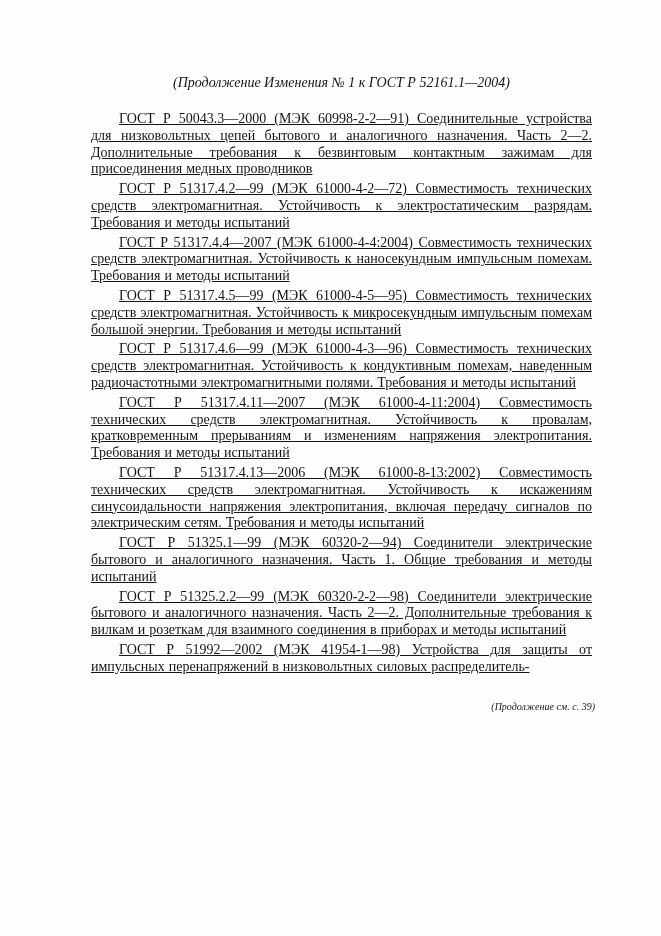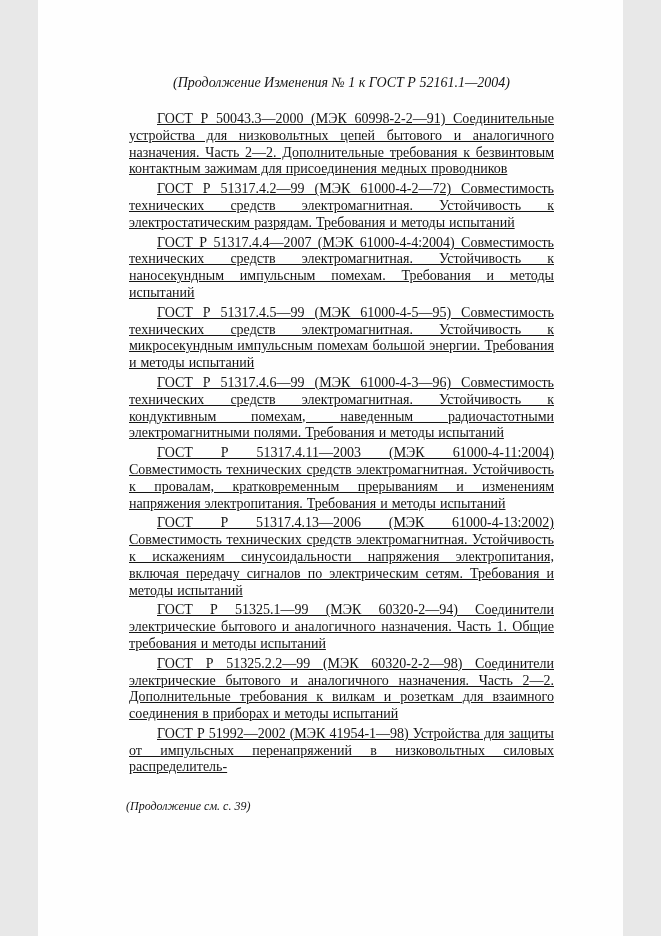--- a/index.html
+++ b/index.html
@@ -2,21 +2,21 @@
 <html lang="ru"><head>
 <meta charset="utf-8">
 <style>
   html, body {
     margin: 0;
     padding: 0;
     background: #e8e8e8;
   }
   .page {
     position: relative;
-    width: 585px;
+    width: 661px;
     height: 936px;
     margin: 0 auto;
     background: #fefefe;
     box-sizing: border-box;
     padding: 74px 66px 0 88px;
     font-family: "Liberation Serif", "DejaVu Serif", serif;
     color: #151515;
     overflow: hidden;
   }
   .header-line {
@@ -30,42 +30,42 @@
   .body-text p.para {
     margin: 3px;
     font-size: 14px;
     line-height: 16.8px;
     text-align: justify;
     text-indent: 28px;
     word-spacing: 0.5px;
     text-decoration: underline;
   }
   .footer-line {
-    text-align: left;
+    text-align: right;
     font-style: italic;
-    font-size: 12px;
+    font-size: 10px;
     line-height: 17px;
     margin-top: 22px;
   }
 </style>
 </head>
 <body>
 
 <div class="page">
 
   <div class="header-line">(Продолжение Изменения № 1 к ГОСТ  Р 52161.1—2004)</div>
 
   <div class="body-text">
     <p class="para">ГОСТ Р 50043.3—2000 (МЭК 60998-2-2—91) Соединительные устройства для низковольтных цепей бытового и аналогичного назначения. Часть 2—2. Дополнительные требования к безвинтовым контактным зажимам для присоединения медных проводников</p>
     <p class="para">ГОСТ Р 51317.4.2—99 (МЭК 61000-4-2—72) Совместимость технических средств электромагнитная. Устойчивость к электростатическим разрядам. Требования и методы испытаний</p>
     <p class="para">ГОСТ Р 51317.4.4—2007 (МЭК 61000-4-4:2004) Совместимость технических средств электромагнитная. Устойчивость к наносекундным импульсным помехам. Требования и методы испытаний</p>
     <p class="para">ГОСТ Р 51317.4.5—99 (МЭК 61000-4-5—95) Совместимость технических средств электромагнитная. Устойчивость к микросекундным импульсным помехам большой энергии. Требования и методы испытаний</p>
     <p class="para">ГОСТ Р 51317.4.6—99 (МЭК 61000-4-3—96) Совместимость технических средств электромагнитная. Устойчивость к кондуктивным помехам, наведенным радиочастотными электромагнитными полями. Требования и методы испытаний</p>
-    <p class="para">ГОСТ Р 51317.4.11—2003 (МЭК 61000-4-11:2004) Совместимость технических средств электромагнитная. Устойчивость к провалам, кратковременным прерываниям и изменениям напряжения электропитания. Требования и методы испытаний</p>
-    <p class="para">ГОСТ Р 51317.4.13—2006 (МЭК 61000-4-13:2002) Совместимость технических средств электромагнитная. Устойчивость к искажениям синусоидальности напряжения электропитания, включая передачу сигналов по электрическим сетям. Требования и методы испытаний</p>
+    <p class="para">ГОСТ Р 51317.4.11—2007 (МЭК 61000-4-11:2004) Совместимость технических средств электромагнитная. Устойчивость к провалам, кратковременным прерываниям и изменениям напряжения электропитания. Требования и методы испытаний</p>
+    <p class="para">ГОСТ Р 51317.4.13—2006 (МЭК 61000-8-13:2002) Совместимость технических средств электромагнитная. Устойчивость к искажениям синусоидальности напряжения электропитания, включая передачу сигналов по электрическим сетям. Требования и методы испытаний</p>
     <p class="para">ГОСТ Р 51325.1—99 (МЭК 60320-2—94) Соединители электрические бытового и аналогичного назначения. Часть 1. Общие требования и  методы испытаний</p>
     <p class="para">ГОСТ Р 51325.2.2—99 (МЭК 60320-2-2—98) Соединители электрические бытового и аналогичного назначения. Часть 2—2. Дополнительные требования к вилкам и розеткам для взаимного соединения в приборах и методы испытаний</p>
     <p class="para">ГОСТ Р 51992—2002 (МЭК 41954-1—98) Устройства для защиты от импульсных перенапряжений в низковольтных силовых распределитель-</p>
   </div>
 
   <div class="footer-line">(Продолжение см. с. 39)</div>
 
 </div>
 
 </body></html>

